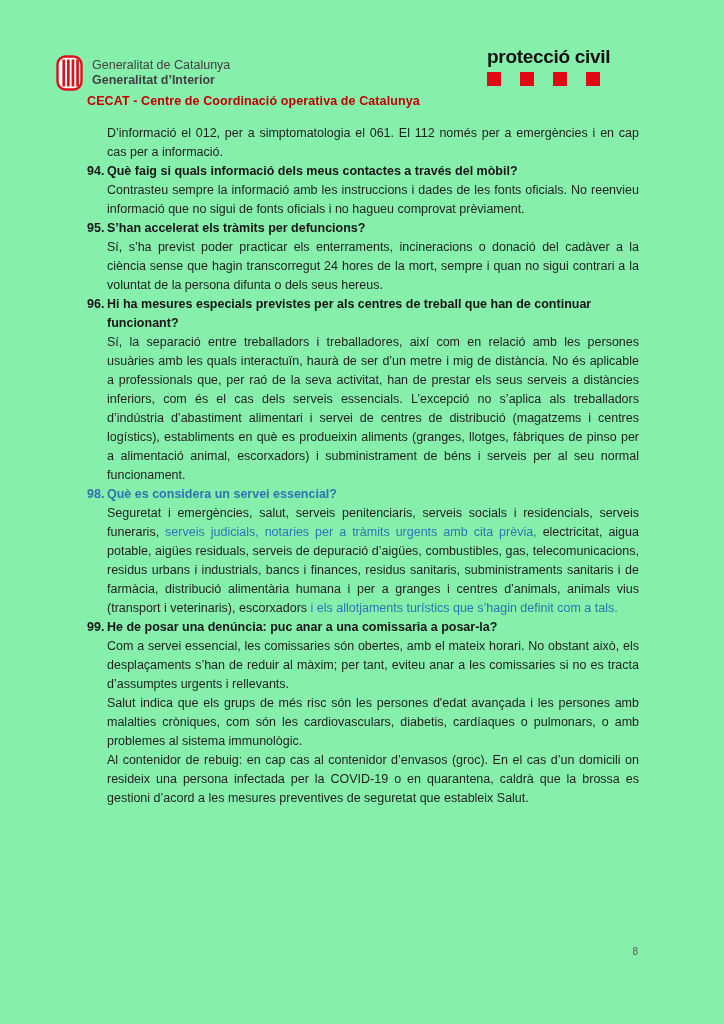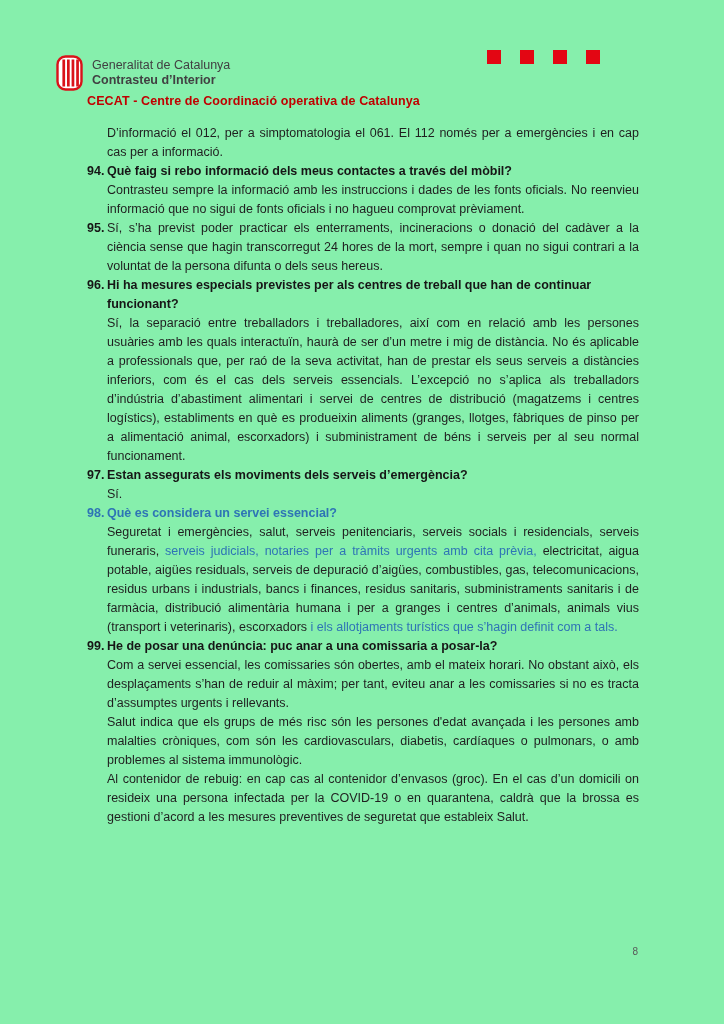--- a/index.html
+++ b/index.html
@@ -66,53 +66,50 @@
       <svg width="27" height="36" viewBox="0 0 27 36" aria-hidden="true">
         <rect x="1.5" y="1.5" width="24" height="33" rx="8" fill="#ffffff" stroke="#da121a" stroke-width="2.4"></rect>
         <rect x="6.4" y="4.5" width="2.7" height="27" fill="#da121a"></rect>
         <rect x="11.0" y="4.5" width="2.7" height="27" fill="#da121a"></rect>
         <rect x="15.6" y="4.5" width="2.7" height="27" fill="#da121a"></rect>
         <rect x="20.2" y="4.5" width="2.7" height="27" fill="#da121a"></rect>
       </svg>
     </span>
     <span class="gencat-text">
       <span class="gencat-org">Generalitat de Catalunya</span><br>
-      <span class="gencat-dept">Contrasteu d’Interior</span>
+      <span class="gencat-dept">Generalitat d’Interior</span>
     </span>
   </div>
 
   <div class="cecat-title">CECAT - Centre de Coordinació operativa de Catalunya</div>
 
   <div class="pcivil">
+    <div class="pcivil-name">protecció civil</div>
     <div class="pcivil-squares">
       <span class="sq"></span>
       <span class="sq"></span>
       <span class="sq"></span>
       <span class="sq"></span>
     </div>
   </div>
 
   <div class="content">
     <p class="intro">D’informació el 012, per a simptomatologia el 061. El 112 només per a emergències i en cap cas per a informació.</p>
     <div id="faq-list">
         <div class="faq-block">
-          <div class="faq-q"><span class="faq-num">94.</span><span class="faq-qtext">Què faig si rebo informació dels meus contactes a través del mòbil?</span></div>
+          <div class="faq-q"><span class="faq-num">94.</span><span class="faq-qtext">Què faig si quals informació dels meus contactes a través del mòbil?</span></div>
           <p class="faq-a"><span>Contrasteu sempre la informació amb les instruccions i dades de les fonts oficials. No reenvieu informació que no sigui de fonts oficials i no hagueu comprovat prèviament.</span></p>
         </div>
         <div class="faq-block">
-          <div class="faq-q"><span class="faq-num">95.</span></div>
+          <div class="faq-q"><span class="faq-num">95.</span><span class="faq-qtext">S’han accelerat els tràmits per defuncions?</span></div>
           <p class="faq-a"><span>Sí, s’ha previst poder practicar els enterraments, incineracions o donació del cadàver a la ciència sense que hagin transcorregut 24 hores de la mort, sempre i quan no sigui contrari a la voluntat de la persona difunta o dels seus hereus.</span></p>
         </div>
         <div class="faq-block">
           <div class="faq-q"><span class="faq-num">96.</span><span class="faq-qtext">Hi ha mesures especials previstes per als centres de treball que han de continuar funcionant?</span></div>
           <p class="faq-a"><span>Sí, la separació entre treballadors i treballadores, així com en relació amb les persones usuàries amb les quals interactuïn, haurà de ser d’un metre i mig de distància. No és aplicable a professionals que, per raó de la seva activitat, han de prestar els seus serveis a distàncies inferiors, com és el cas dels serveis essencials. L’excepció no s’aplica als treballadors d’indústria d’abastiment alimentari i servei de centres de distribució (magatzems i centres logístics), establiments en què es produeixin aliments (granges, llotges, fàbriques de pinso per a alimentació animal, escorxadors) i subministrament de béns i serveis per al seu normal funcionament.</span></p>
-        </div>
-        <div class="faq-block">
-          <div class="faq-q"><span class="faq-num">97.</span><span class="faq-qtext">Estan assegurats els moviments dels serveis d’emergència?</span></div>
-          <p class="faq-a"><span>Sí.</span></p>
         </div>
         <div class="faq-block">
           <div class="faq-q blue"><span class="faq-num">98.</span><span class="faq-qtext">Què es considera un servei essencial?</span></div>
           <p class="faq-a"><span>Seguretat i emergències, salut, serveis penitenciaris, serveis socials i residencials, serveis funeraris, </span><span class="seg-blue">serveis judicials, notaries per a tràmits urgents amb cita prèvia, </span><span>electricitat, aigua potable, aigües residuals, serveis de depuració d’aigües, combustibles, gas, telecomunicacions, residus urbans i industrials, bancs i finances, residus sanitaris, subministraments sanitaris i de farmàcia, distribució alimentària humana i per a granges i centres d’animals, animals vius (transport i veterinaris), escorxadors </span><span class="seg-blue">i els allotjaments turístics que s’hagin definit com a tals.</span></p>
         </div>
         <div class="faq-block">
           <div class="faq-q"><span class="faq-num">99.</span><span class="faq-qtext">He de posar una denúncia: puc anar a una comissaria a posar-la?</span></div>
           <p class="faq-a"><span>Com a servei essencial, les comissaries són obertes, amb el mateix horari. No obstant això, els desplaçaments s’han de reduir al màxim; per tant, eviteu anar a les comissaries si no es tracta d’assumptes urgents i rellevants.</span></p>
         </div>
         <div class="faq-block wide">

